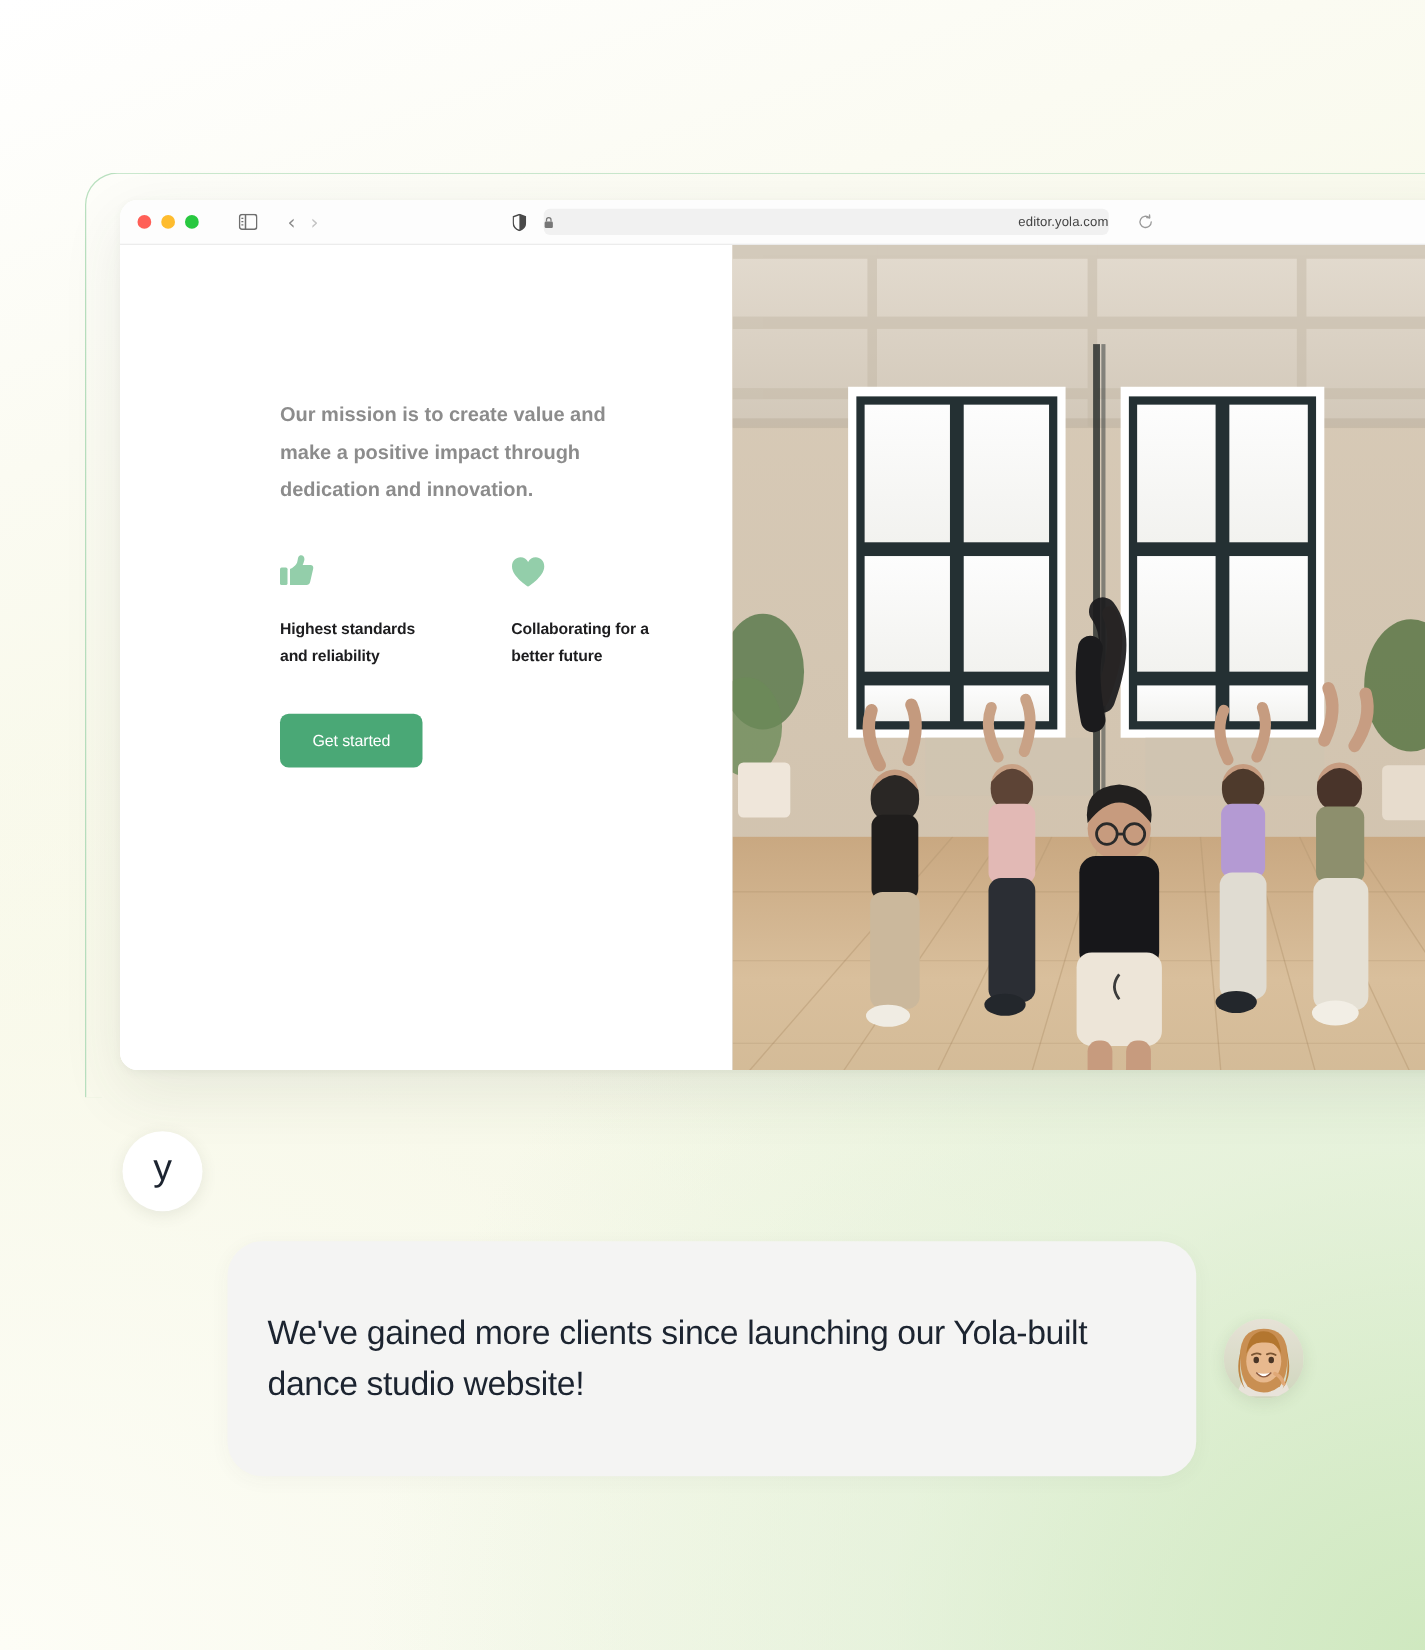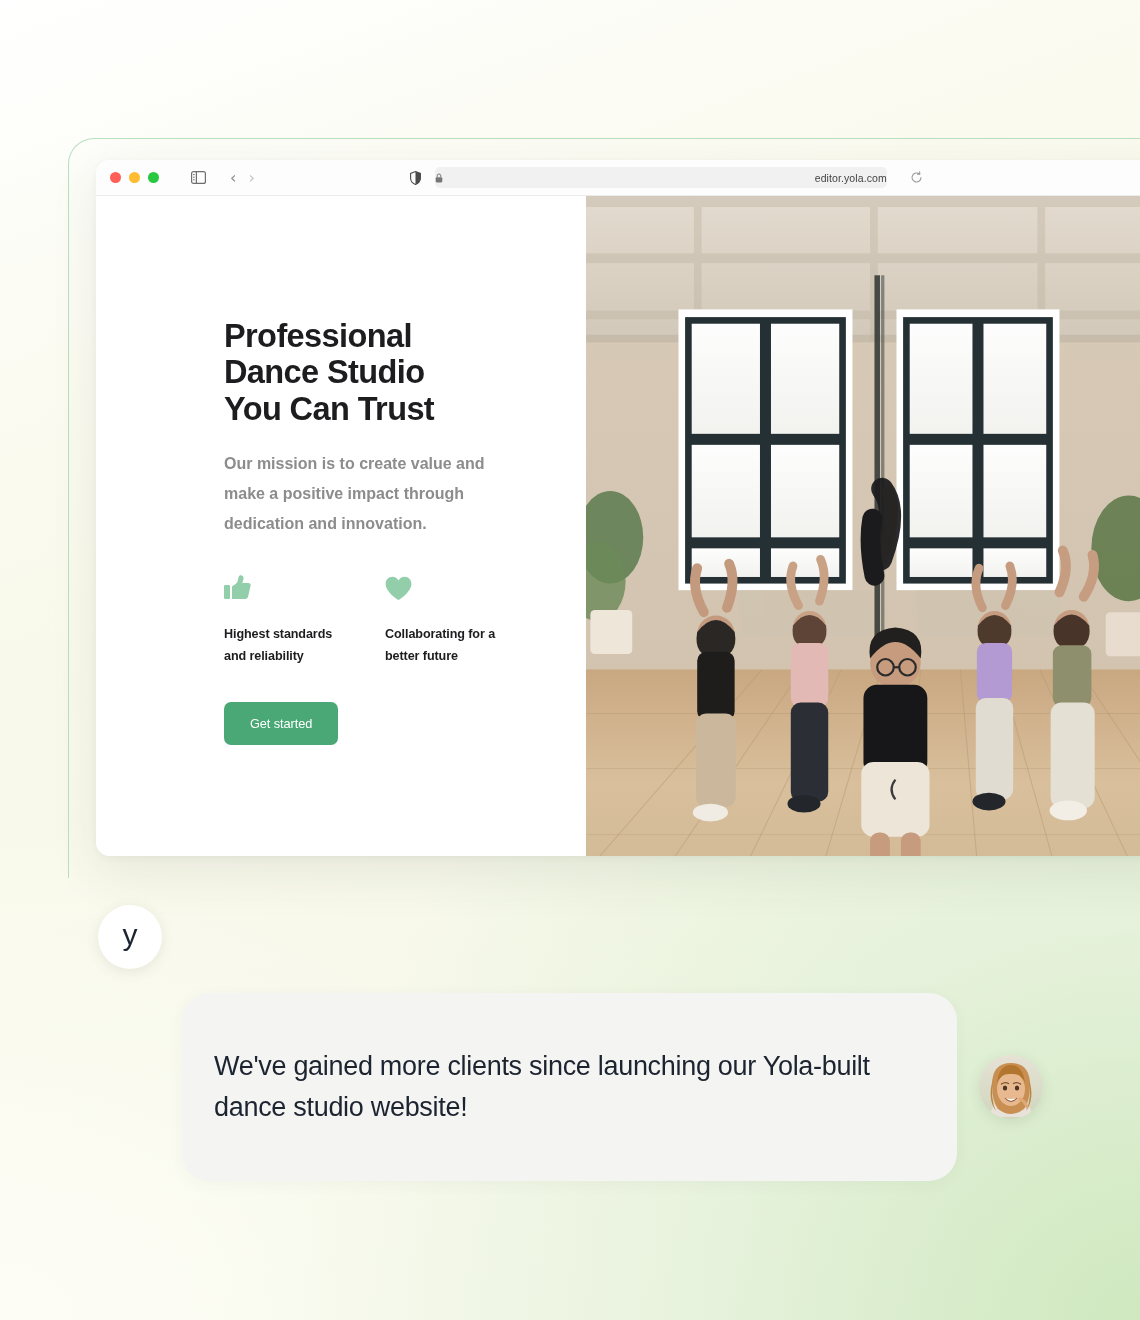--- a/index.html
+++ b/index.html
@@ -56,21 +56,21 @@
 
   
   .hero-left { width:490px; background:#fff; padding:122px 0 0 128px; position:relative; }
   h1.headline {
     font-size:32.5px; line-height:1.12; font-weight:bold; color:#1d1d1f;
     letter-spacing:-0.6px; margin-bottom:22px;
   }
   p.lede {
     font-size:16px; line-height:1.86; color:#8c8c8c; width:278px; margin-bottom:33px;font-weight:bold;
   }
-  .features { display:flex; gap:28px; margin-bottom:34px; }
+  .features { display:flex; gap:52px; margin-bottom:34px; }
   .feature { width:133px; }
   .feat-icon { height:30px; margin-bottom:23px; color:#93ceaa; display:flex; align-items:flex-end; }
   .feat-label {
     font-size:12.6px; font-weight:bold; line-height:1.72; color:#1d1d1f; letter-spacing:-0.1px;
   }
   .cta {
     display:inline-block; background:#4aa876; color:#fff; font-weight:normal;
     font-size:12.8px; padding:14px 26px; border-radius:7px; border:none; cursor:pointer;
     letter-spacing:-0.1px;
   }
@@ -153,25 +153,20 @@
           <path d="M11 6.5a4.5 4.5 0 1 1-1.5-3.35" fill="none" stroke="#9a9a9a" stroke-width="1.1" stroke-linecap="round"></path>
           <path d="M9.6 0.9 L9.8 3.3 L7.4 3.1" fill="none" stroke="#9a9a9a" stroke-width="1.1" stroke-linecap="round" stroke-linejoin="round"></path>
         </svg>
       </span>
     </div>
   </div>
 
   <div class="page">
 
     <div class="hero-left">
-      <h1 class="headline">
-        <span>Professional</span><br>
-        <span>Dance Studio</span><br>
-        <span>You Can Trust</span>
-      </h1>
 
       <p class="lede">Our mission is to create value and make a positive impact through dedication and innovation.</p>
 
       <div class="features">
         <div class="feature">
           <div class="feat-icon">
             <svg width="27" height="26" viewBox="0 0 27 26" fill="#93ceaa">
               <rect x="0" y="10" width="6" height="14" rx="1.3"></rect>
               <path d="M8 24 V11.2 C8 11.2 12.1 9.6 13.6 6.2 C14.5 4.2 14 1.6 15.6 0.6 C17.6 -0.6 19.9 1.2 19.5 3.8 C19.2 5.8 18.2 7.9 18.2 7.9 H24.4 C26 7.9 27 9.3 26.6 10.8 L24.1 21.6 C23.8 23.1 22.6 24 21.2 24 Z"></path>
             </svg>

